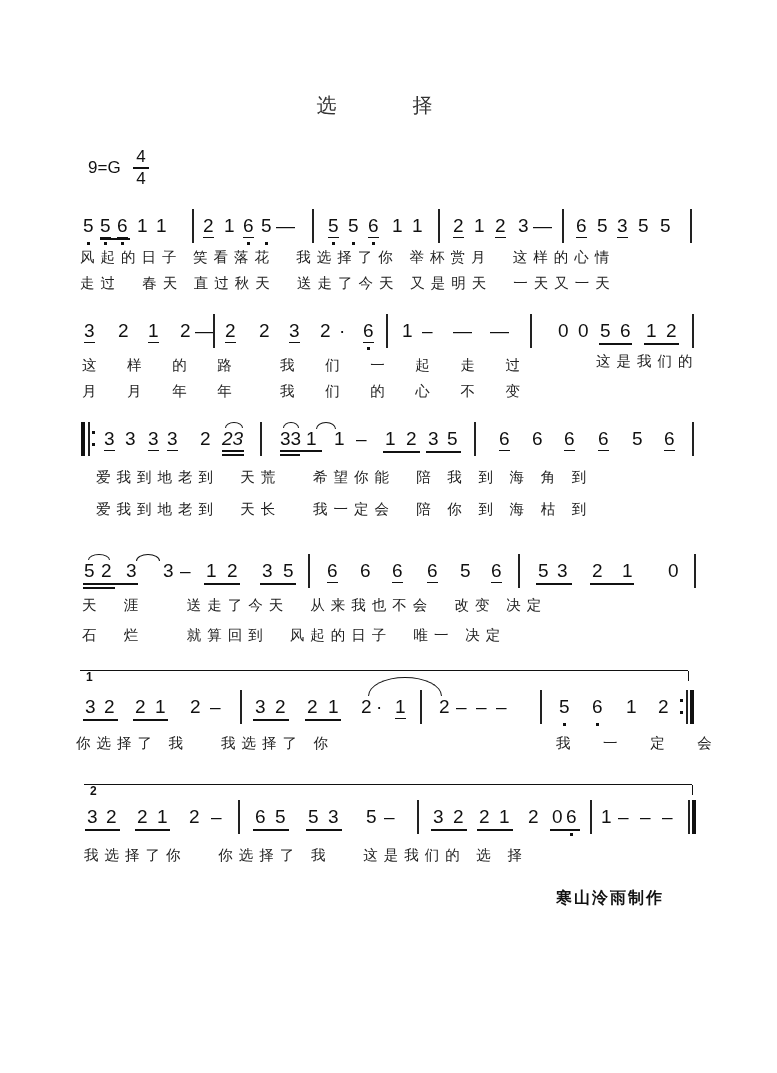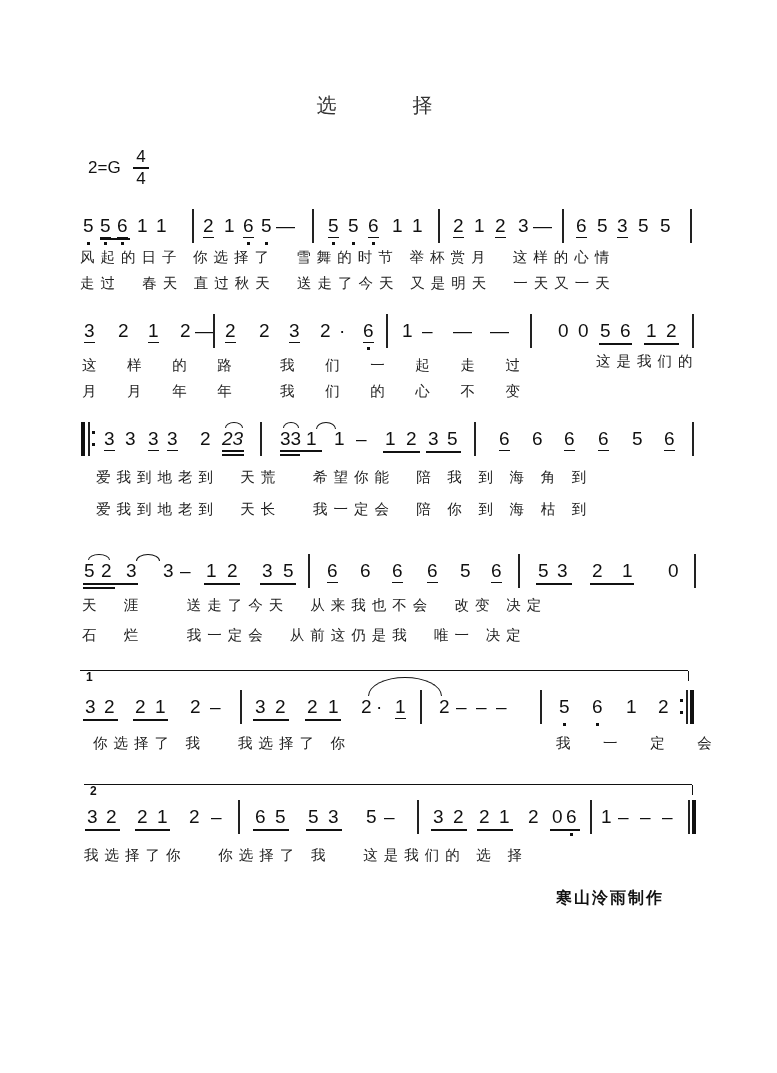--- a/index.html
+++ b/index.html
@@ -22,21 +22,21 @@
   .ul{position:absolute;height:1.5px;background:#111;}
   .credit{position:absolute;left:556px;top:888px;font-family:"DejaVu Serif","Liberation Serif",serif;font-size:16px;font-weight:bold;letter-spacing:2px;}
   .repeat-dots{position:absolute;width:3px;}
   .repeat-dots i{display:block;width:3px;height:3px;background:#111;margin-bottom:9px;}
 </style>
 </head>
 <body>
 
 <div class="title">选　择</div>
 
-<div class="key">2=G</div>
+<div class="key">9=G</div>
 <div class="timesig">
   <div>4</div>
   <div class="line"></div>
   <div>4</div>
 </div>
 
 <div class="row" style="top:215px;">
   <span class="tok dot-low" style="left:83px;">5</span>
   <span class="tok u1 dot-low" style="left:100px;">5</span>
   <span class="tok u1 dot-low" style="left:117px;">6</span>
@@ -62,21 +62,21 @@
   <span class="tok" style="left:518px;">3</span>
   <span class="tok" style="left:533px;">—</span>
   <div class="bar" style="left:562px;"></div>
   <span class="tok u1" style="left:576px;">6</span>
   <span class="tok" style="left:597px;">5</span>
   <span class="tok u1" style="left:617px;">3</span>
   <span class="tok" style="left:638px;">5</span>
   <span class="tok" style="left:660px;">5</span>
   <div class="bar" style="left:690px;"></div>
 </div>
-<div class="lyr" style="left:80px;top:248px;">风起的日子 你选择了  雪舞的时节 举杯赏月  这样的心情</div>
+<div class="lyr" style="left:80px;top:248px;">风起的日子 笑看落花  我选择了你 举杯赏月  这样的心情</div>
 <div class="lyr" style="left:80px;top:274px;">走过  春天 直过秋天  送走了今天 又是明天  一天又一天</div>
 
 <div class="row" style="top:320px;">
   <span class="tok u1" style="left:84px;">3</span>
   <span class="tok" style="left:118px;">2</span>
   <span class="tok u1" style="left:148px;">1</span>
   <span class="tok" style="left:180px;">2</span>
   <span class="tok" style="left:195px;">—</span>
   <div class="bar" style="left:213px;"></div>
   <span class="tok u1" style="left:225px;">2</span>
@@ -175,21 +175,21 @@
   <span class="tok" style="left:538px;">5</span>
   <span class="tok" style="left:557px;">3</span>
   <div class="ul" style="left:536px;top:23px;width:36px;"></div>
   <span class="tok" style="left:592px;">2</span>
   <span class="tok" style="left:622px;">1</span>
   <div class="ul" style="left:590px;top:23px;width:44px;"></div>
   <span class="tok" style="left:668px;">0</span>
   <div class="bar" style="left:694px;"></div>
 </div>
 <div class="lyr" style="left:82px;top:596px;">天  涯    送走了今天  从来我也不会  改变 决定</div>
-<div class="lyr" style="left:82px;top:626px;">石  烂    我一定会  从前这仍是我  唯一 决定</div>
+<div class="lyr" style="left:82px;top:626px;">石  烂    就算回到  风起的日子  唯一 决定</div>
 
 <div class="volta" style="left:80px;top:670px;width:608px;">
   <span class="lbl">1</span>
   <span class="endcap"></span>
 </div>
 <div class="row" style="top:696px;">
   <span class="tok" style="left:85px;">3</span>
   <span class="tok" style="left:104px;">2</span>
   <div class="ul" style="left:83px;top:23px;width:35px;"></div>
   <span class="tok" style="left:135px;">2</span>
@@ -218,21 +218,21 @@
   <span class="tok dot-low" style="left:592px;">6</span>
   <span class="tok" style="left:626px;">1</span>
   <span class="tok" style="left:658px;">2</span>
   <div class="repeat-dots" style="left:680px;top:3px;">
       <i></i>
       <i></i>
     </div>
   <div class="bar" style="left:686px;"></div>
   <div class="bar thick" style="left:690px;"></div>
 </div>
-<div class="lyr" style="left:93px;top:734px;">你选择了 我   我选择了 你</div>
+<div class="lyr" style="left:76px;top:734px;">你选择了 我   我选择了 你</div>
 <div class="lyr" style="left:556px;top:734px;letter-spacing:14px;">我 一 定 会</div>
 
 <div class="volta" style="left:84px;top:784px;width:608px;">
   <span class="lbl">2</span>
   <span class="endcap"></span>
 </div>
 <div class="row" style="top:806px;">
   <span class="tok" style="left:87px;">3</span>
   <span class="tok" style="left:106px;">2</span>
   <div class="ul" style="left:85px;top:23px;width:35px;"></div>

